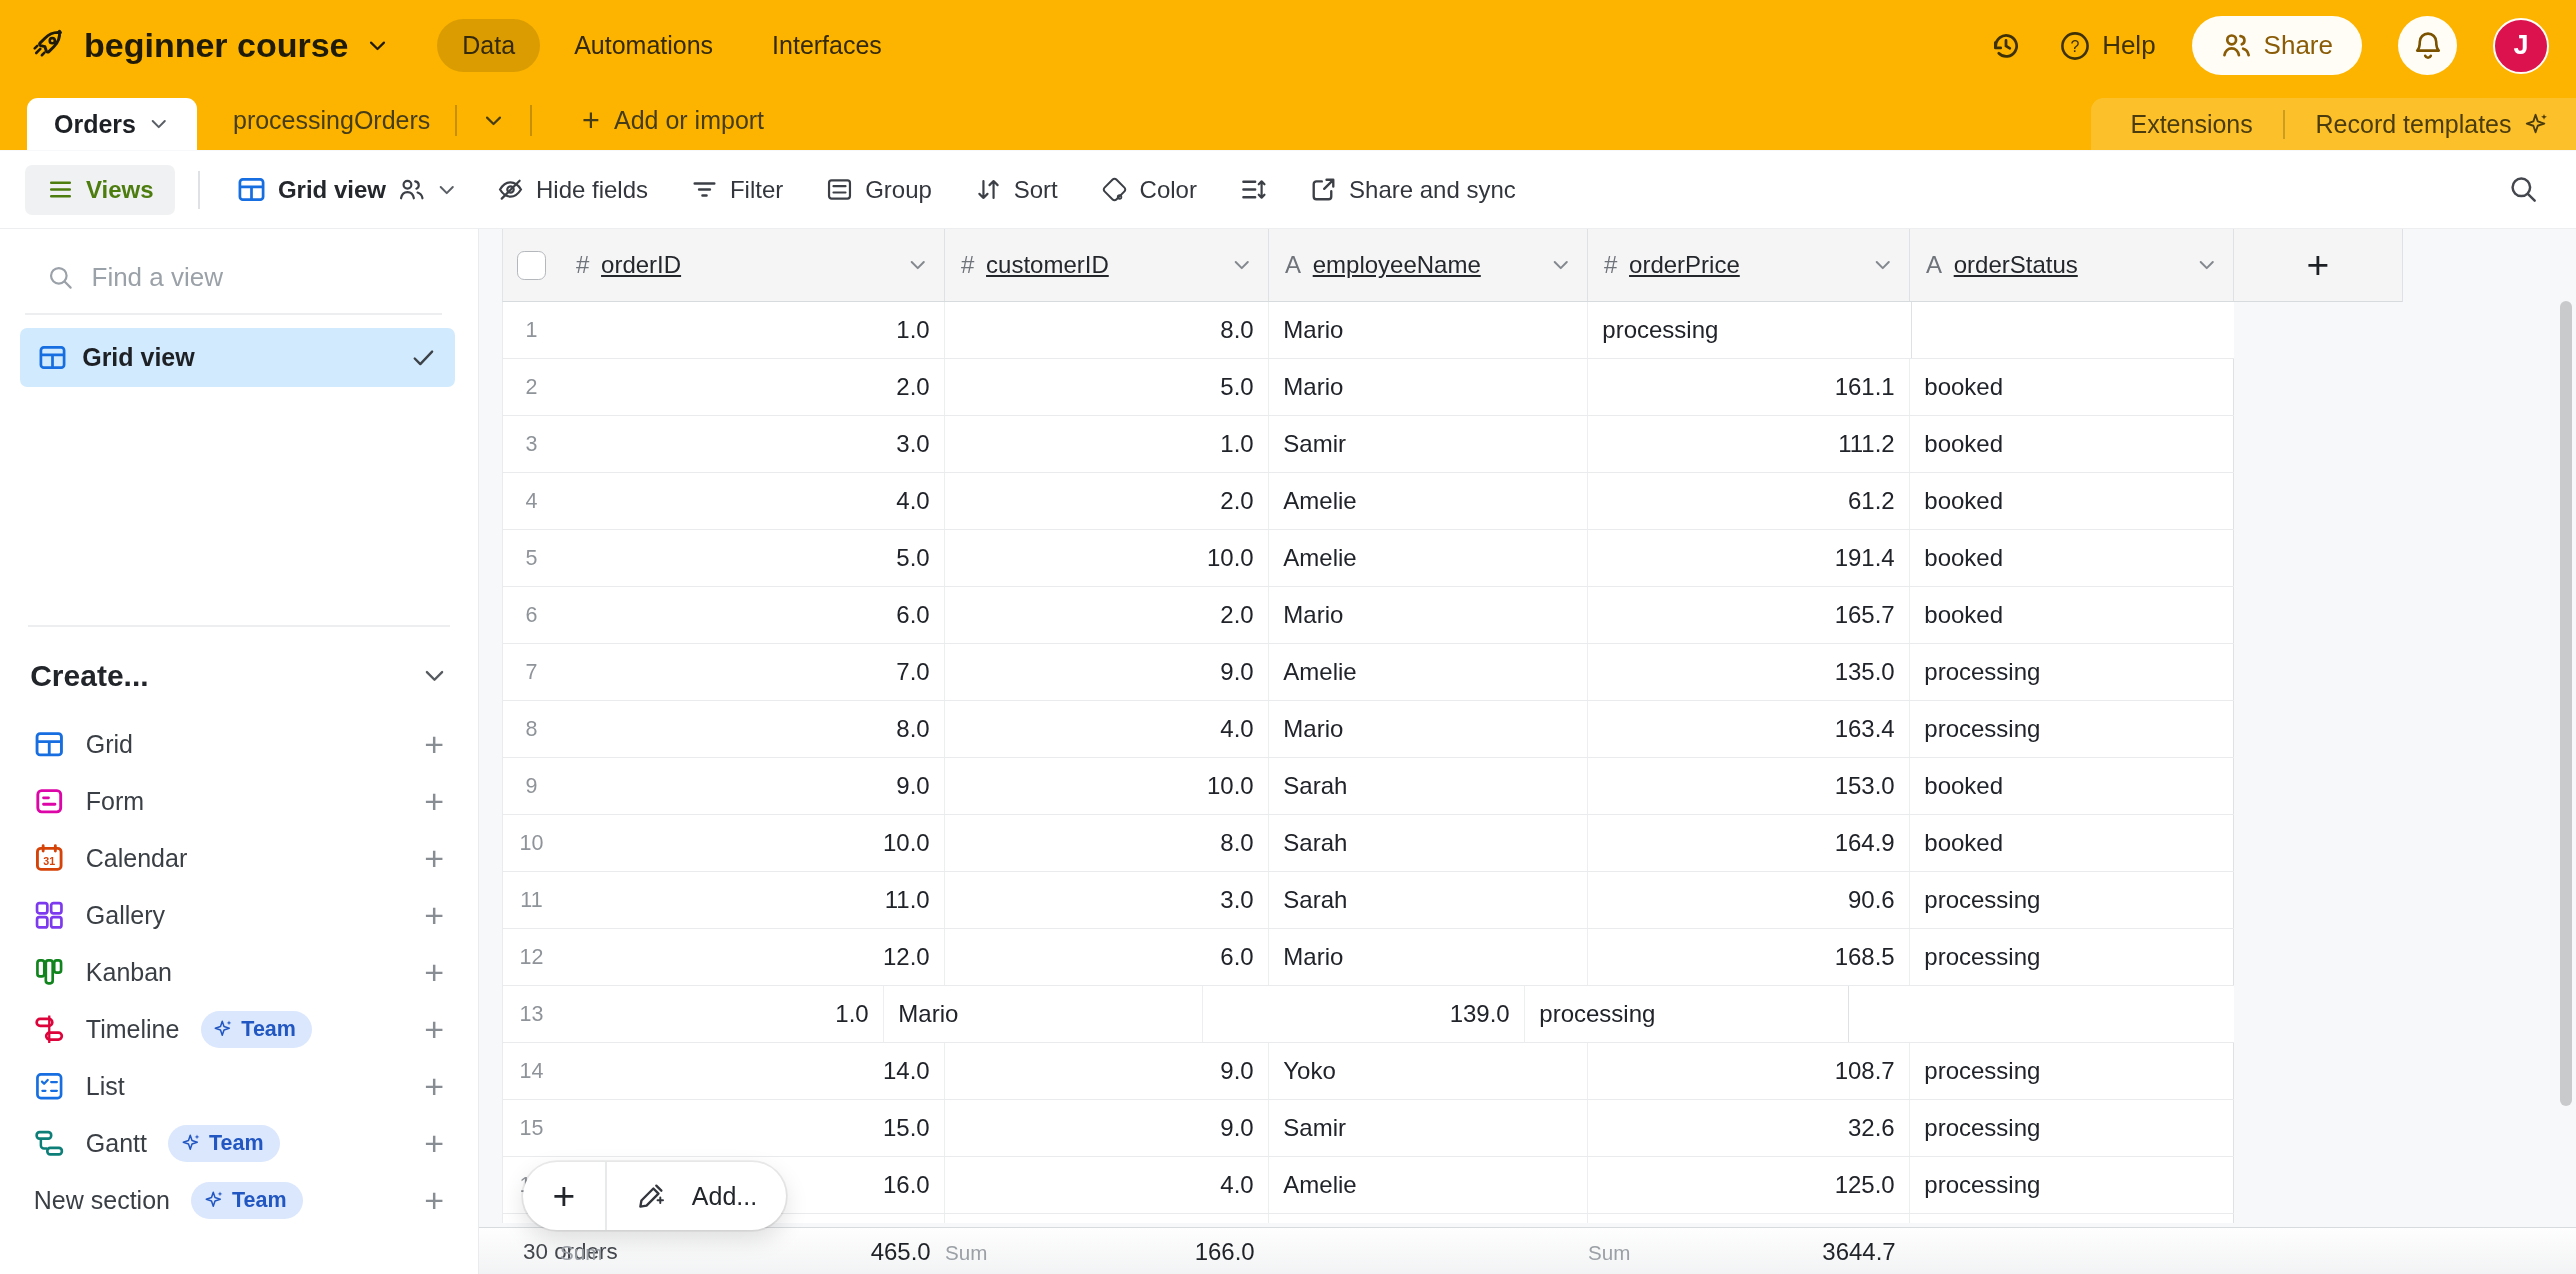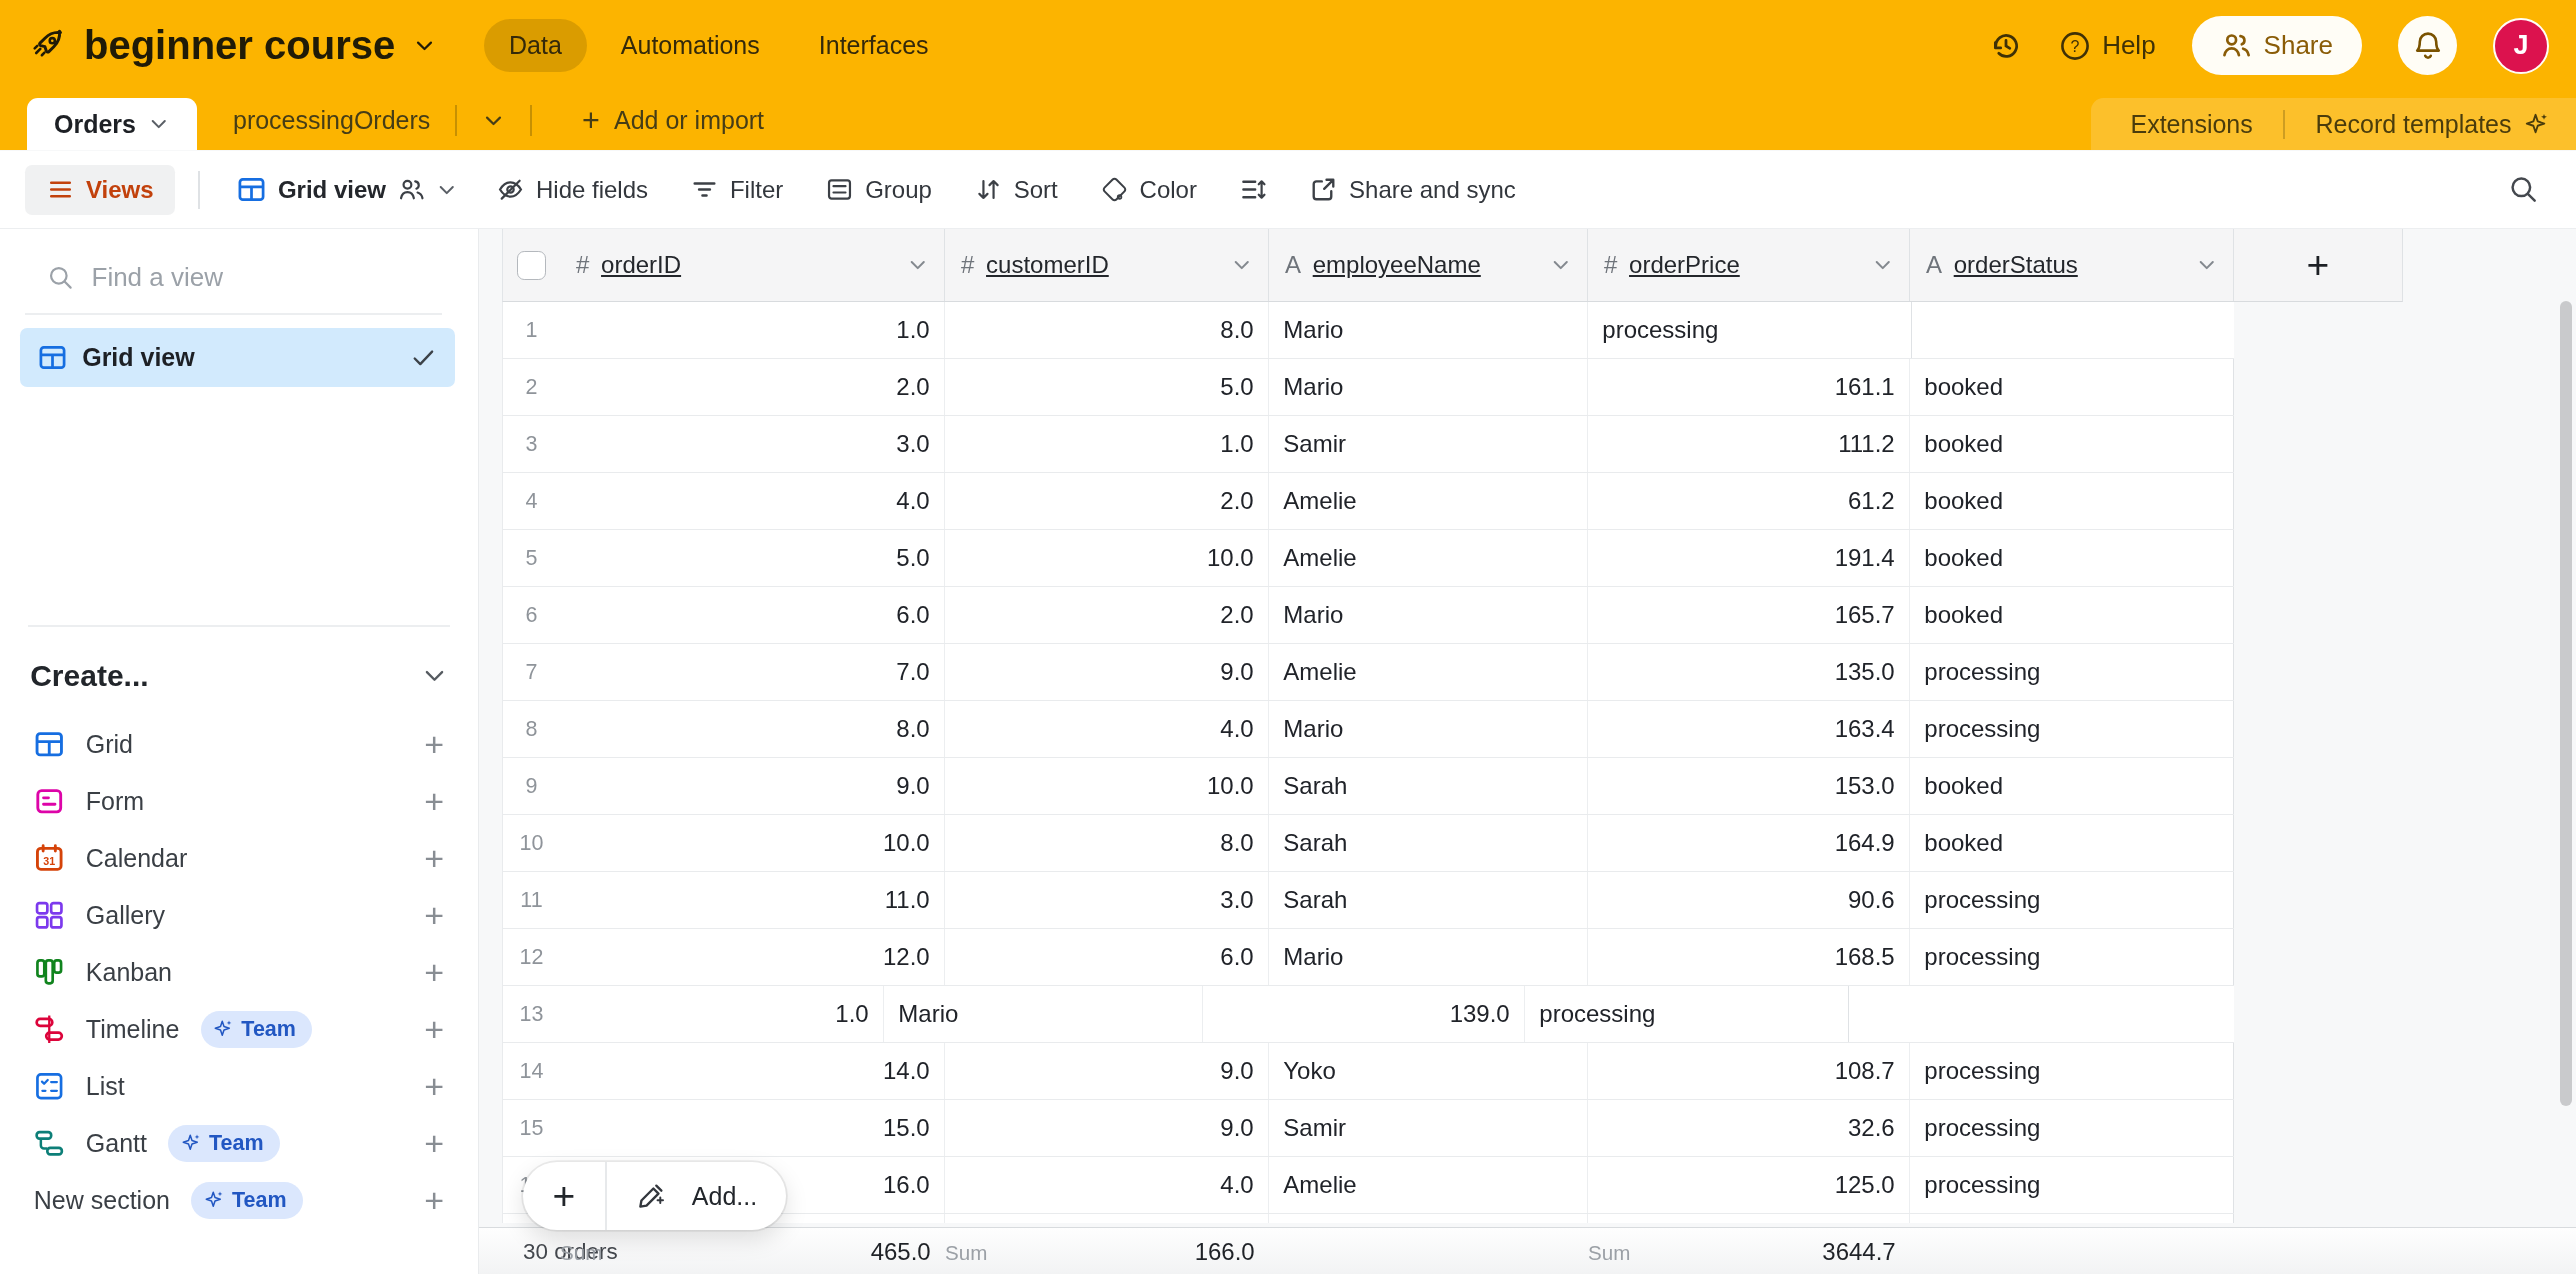--- a/index.html
+++ b/index.html
@@ -9,21 +9,21 @@
     font-family:"Liberation Sans","DejaVu Sans",sans-serif;
     background:#f7f8f9; color:#1d2025;
   }
   svg { display:block; }
 
   
   .topbar { position:absolute; top:0; left:0; right:0; height:91px; background:#fcb400;
     display:flex; align-items:center; padding:0 27px; z-index:20; }
   .brand { display:flex; align-items:center; gap:16px; }
   .rocket { width:41px; height:41px; color:#201b07; }
-  .app-title { font-size:40px; font-weight:700; color:#201b07; }
+  .app-title { font-size:34px; font-weight:700; color:#201b07; }
   .title-chev { color:#201b07; margin-left:1.8px; }
   .topnav { display:flex; align-items:flex-start; margin-left:48px; gap:9px; }
   .nav-pill { font-size:25px; color:#34290a; padding:11.7px 25px; border-radius:895px; cursor:pointer; white-space:nowrap; }
   .nav-pill.active { background:rgba(0,0,0,0.135); }
   .topbar-right { margin-left:auto; display:flex; align-items:center; gap:36px; }
   .hist-btn { color:#3f3106; }
   .help-btn { display:flex; align-items:center; gap:10.8px; font-size:26px; color:#3f3106; }
   .share-btn { background:#fffdf6; border-radius:895px; height:59px; padding:0 29px;
     display:flex; align-items:center; gap:12.5px; font-size:26px; color:#8a5c07; }
   .bell-btn { width:59px; height:59px; border-radius:50%; background:#fffdf6;
@@ -45,21 +45,21 @@
   .add-import .plus { font-size:30.5px; font-weight:300; line-height:1; }
   .tabbar-right { margin-left:auto; align-self:flex-end; height:52px; background:rgba(255,255,255,0.17);
     border-radius:12.5px 0 0 0; display:flex; align-items:center; padding:0 27px 0 39px; font-size:25px; color:#4a3c0c; }
   .tabbar-right .sep { width:1.8px; height:29px; background:rgba(62,50,8,.25); margin:0 30.5px; }
   .rt-group { display:flex; align-items:center; gap:12.5px; }
 
   
   .toolbar { position:absolute; top:151px; left:0; right:0; height:78px; background:#fff;
     border-bottom:1.8px solid #eceef0; display:flex; align-items:center; padding:0 25px; z-index:18; }
   .views-btn { background:#f0f1f2; border-radius:7.2px; height:50px; padding:0 21.5px;
-    display:flex; align-items:center; gap:12.5px; font-size:24px; font-weight:600; color:#c2410c; }
+    display:flex; align-items:center; gap:12.5px; font-size:24px; font-weight:600; color:#4d7c0f; }
   .tb-sep { width:1.8px; height:38px; background:#dfe2e5; margin:0 23px; }
   .gridview-btn { display:flex; align-items:center; gap:11.7px; padding:0 14.3px; height:50px;
     font-size:24px; font-weight:600; color:#24272c; }
   .gridview-btn .gicon { color:#166ee1; }
   .gridview-btn .people { color:#3c4046; }
   .gridview-btn .chev { color:#5a5f66; }
   .tool-btn { display:flex; align-items:center; gap:11.7px; font-size:24px; color:#33373d;
     height:50px; padding:0 18px; margin-left:7.2px; border-radius:7.2px; }
   .tool-btn .ticon { color:#3c4046; }
   .tb-search { margin-left:auto; color:#44484e; padding-right:12.5px; }

